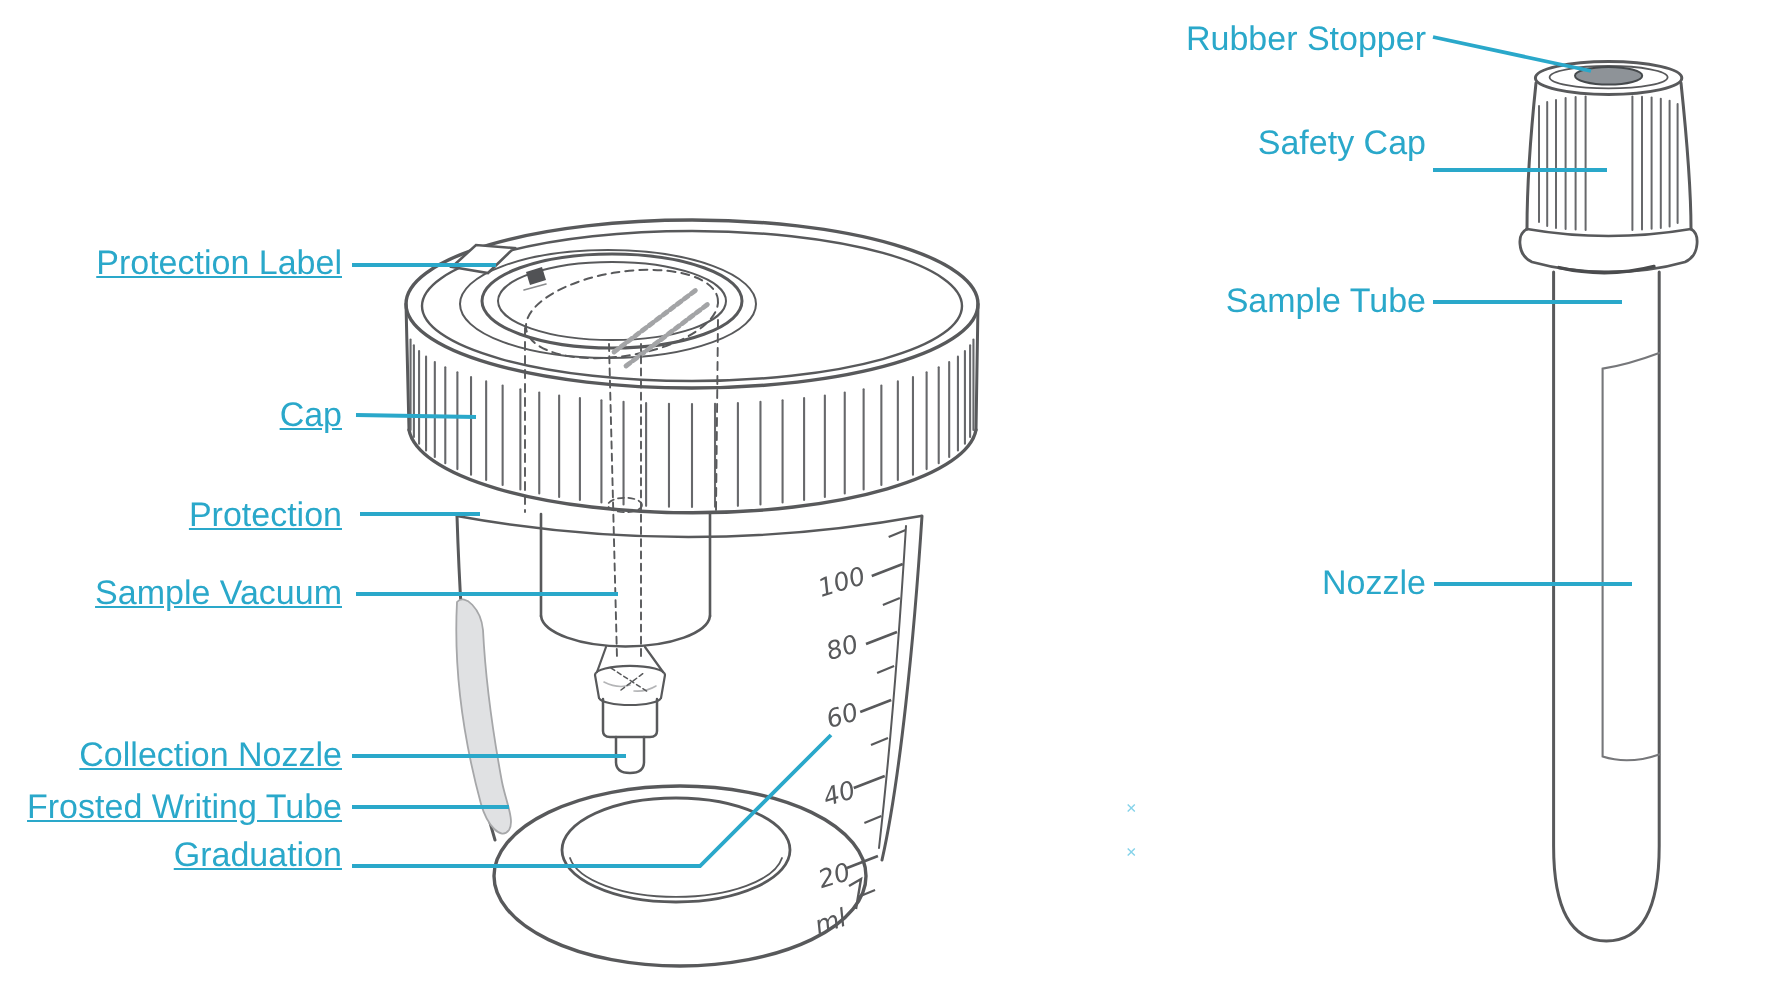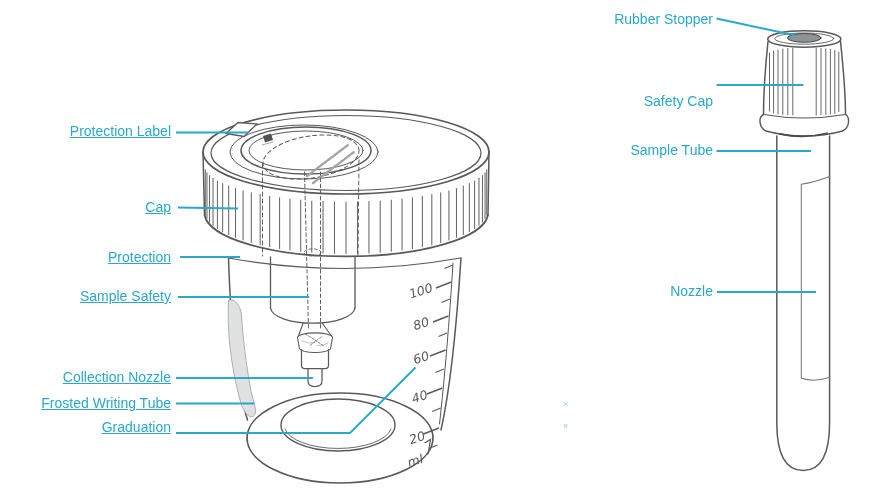--- a/index.html
+++ b/index.html
@@ -1,19 +1,19 @@
 <!DOCTYPE html>
 <html><head>
 <meta charset="utf-8">
 <style>
   html,body{margin:0;padding:0;background:#fff;}
   .stage{position:relative;width:886px;height:501px;background:#fff;overflow:hidden;
          font-family:"Liberation Sans",sans-serif;}
   .stage svg{position:absolute;left:0;top:0;}
-  .co{position:absolute;font-size:14px;line-height:17px;color:#2aa8ca;
+  .co{position:absolute;font-size:17px;line-height:17px;color:#2aa8ca;
       white-space:nowrap;text-align:left;}
   .L{right:715px;text-decoration:underline;}
   .R{right:173px;}
   .stray{position:absolute;font-size:9px;line-height:9px;color:#85d3ea;}
   .grad{font:italic 12.5px "DejaVu Sans",sans-serif;fill:#58595b;text-anchor:end;}
 </style>
 </head>
 <body>
 
 <div class="stage">
@@ -172,26 +172,26 @@
     <path d="M 716.5 18.5 L 795.5 35.5"></path>
     <path d="M 716.5 85 L 803.5 85"></path>
     <path d="M 716.5 151 L 811 151"></path>
     <path d="M 717 292 L 816 292"></path>
   </g>
 </svg>
 
 <div class="co L" style="top:123px">Protection Label</div>
 <div class="co L" style="top:199px">Cap</div>
 <div class="co L" style="top:249px">Protection</div>
-<div class="co L" style="top:288px">Sample Safety</div>
+<div class="co L" style="top:288px">Sample Vacuum</div>
 <div class="co L" style="top:369px">Collection Nozzle</div>
 <div class="co L" style="top:395px">Frosted Writing Tube</div>
 <div class="co L" style="top:419px">Graduation</div>
 
 <div class="co R" style="top:11px">Rubber Stopper</div>
-<div class="co R" style="top:93px">Safety Cap</div>
+<div class="co R" style="top:63px">Safety Cap</div>
 <div class="co R" style="top:142px">Sample Tube</div>
 <div class="co R" style="top:283px">Nozzle</div>
 
 <span class="stray" style="left:563px;top:400px">×</span>
 <span class="stray" style="left:563px;top:422px">×</span>
 
 </div>
 
 </body></html>

